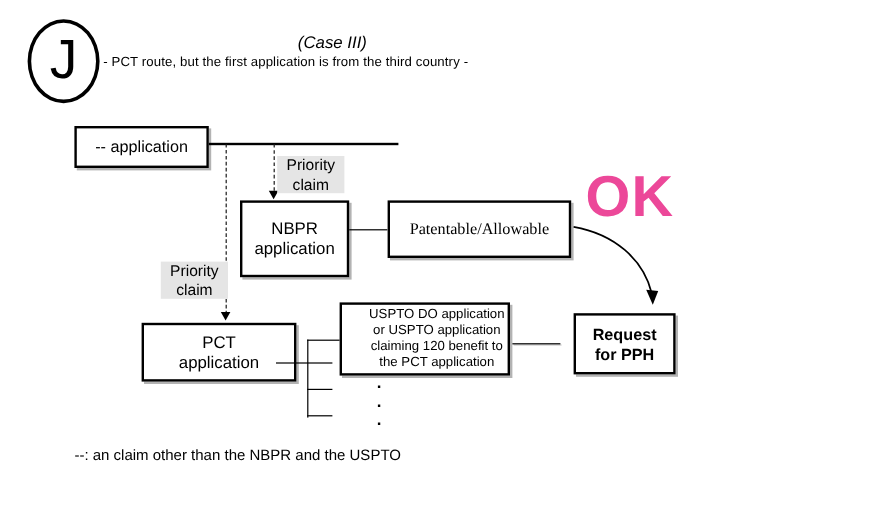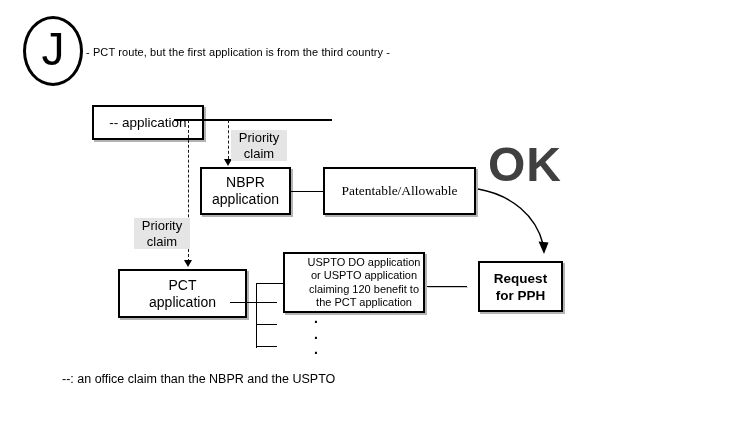--- a/index.html
+++ b/index.html
@@ -35,22 +35,22 @@
   
   .node {
     background: #fff;
     border: 2.5px solid #000;
     box-shadow: 2px 2px 0 #b3b3b3;
     display: flex; align-items: center; justify-content: center;
     text-align: center;
     white-space: pre-line;
     font-size: 13.5px; line-height: 16px;
   }
-  .node-application { left: 62px;  top: 105px; width: 112px; height: 35px; margin-left: 30px; }
-  .node-nbpr        { left: 200px; top: 167px; width: 91px;  height: 48px; font-size: 14px; line-height: 17px; }
+  .node-application { left: 62px;  top: 105px; width: 112px; height: 35px; }
+  .node-nbpr        { left: 200px; top: 167px; width: 91px;  height: 64px; font-size: 14px; line-height: 17px; }
   .node-patentable  { left: 323px; top: 167px; width: 153px; height: 48px; border-width: 2px; font-family: Liberation Serif, serif; }
   .node-pct         { left: 118px; top: 269px; width: 129px; height: 49px; font-size: 14px; line-height: 17px; }
   .node-uspto       { left: 283px; top: 252px; width: 142px; height: 61px; font-size: 11px; line-height: 13.5px; padding-left: 20px; }
   .node-request     { left: 478px; top: 261px; width: 85px;  height: 51px; border-width: 2px; line-height: 17px; font-weight: bold; }
 
   
   .hline { height: 1.5px; background: #000; }
   .vline { width: 1.5px; background: #000; }
   .line-top          { left: 174px; top: 119px; width: 158px; }
   .line-nbpr-pat     { left: 291px; top: 191px; width: 32px;  height: 1.3px; }
@@ -78,21 +78,21 @@
     width: 56px; text-align: center;
     font-size: 13px; line-height: 15.5px;
     white-space: pre-line; background: #e5e5e5;
   }
   .priority-1 { left: 231px; top: 130px; }
   .priority-2 { left: 134px; top: 218px; }
 
   .ok-label {
     left: 488px; top: 141px;
     font-size: 48px; font-weight: bold; line-height: 1;
-    color: #404040; letter-spacing: 1px;
+    color: #ec4899; letter-spacing: 1px;
   }
 
   .curve-arrow-svg { left: 474px; top: 182px; }
 
   .ellipsis {
     left: 314px; top: 311px;
     font-size: 14px; font-weight: bold; line-height: 15.5px;
     white-space: pre-line; text-align: center;
   }
 
@@ -102,20 +102,21 @@
   }
 </style>
 </head>
 <body>
 
 <div class="stage">
 
   <div class="abs j-badge">
     <span class="j-letter">J</span>
   </div>
+  <div class="abs case-label">(Case III)</div>
   <div class="abs subtitle">- PCT route, but the first application is from the third country -</div>
 
   <div class="abs node node-application">-- application</div>
   <div class="abs hline line-top"></div>
 
   <div class="abs dash dash-1"></div>
   <div class="abs arrow-down arrow-1"></div>
   <div class="abs dash dash-2"></div>
   <div class="abs arrow-down arrow-2"></div>
   <div class="abs priority-label priority-1">Priority
@@ -147,15 +148,15 @@
 claiming 120 benefit to
 the PCT application</div>
   <div class="abs hline line-uspto-req"></div>
   <div class="abs node node-request">Request
 for PPH</div>
 
   <div class="abs ellipsis">.
 .
 .</div>
 
-  <div class="abs footnote">--: an office claim than the NBPR and the USPTO</div>
+  <div class="abs footnote">--: an claim other than the NBPR and the USPTO</div>
 
 </div>
 
 </body></html>

